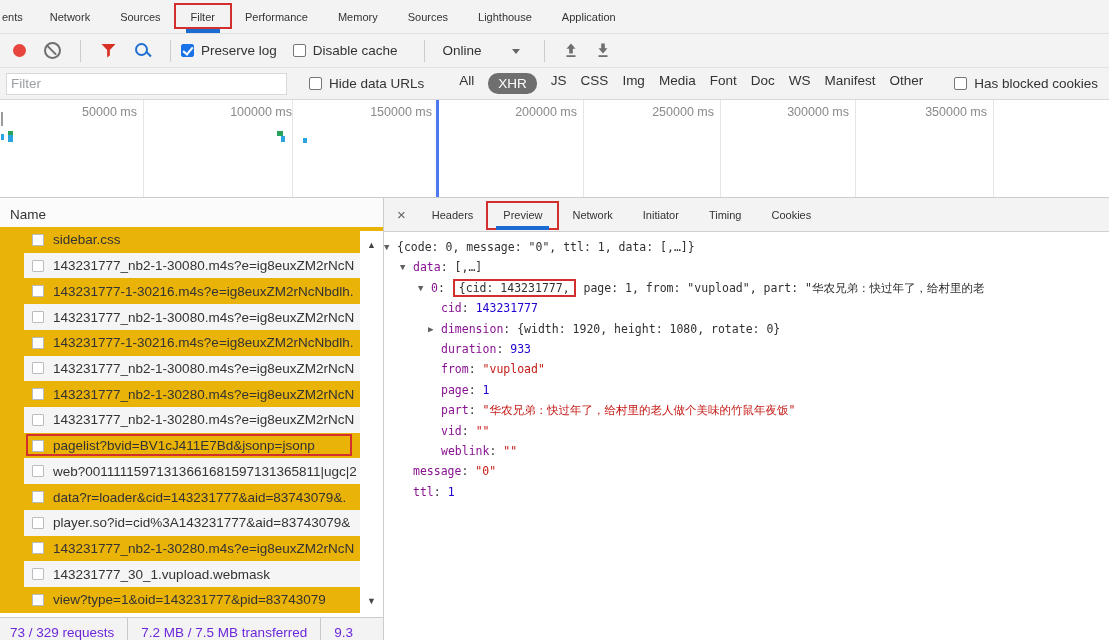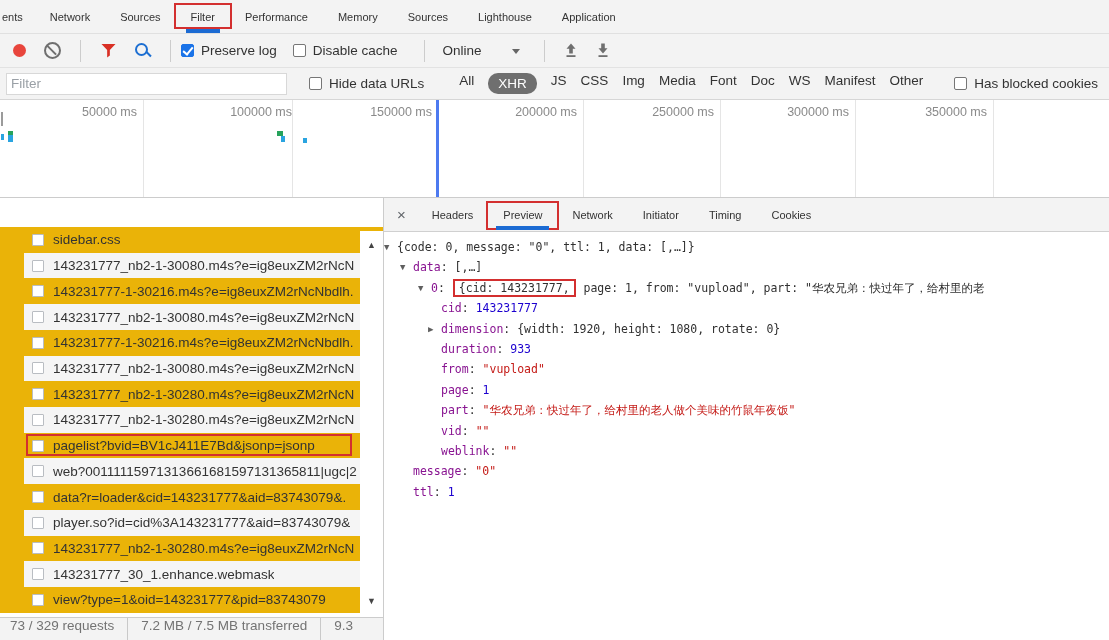--- a/index.html
+++ b/index.html
@@ -53,21 +53,21 @@
     box-sizing:border-box;display:flex;align-items:center;padding-left:10px;font-size:13.5px;}
   #rows{position:absolute;top:227px;left:0;width:383px;height:386px;overflow:hidden;background:#eab308;padding-left:24px;}
   .row{height:25.73px;display:flex;align-items:center;padding:0 26px 0 8px;position:relative;box-sizing:border-box;}
   .row.alt{background:#f5f5f5;}
   .ficon{width:12px;height:12px;border:1.5px solid #b9bdc2;background:#fff;margin-right:9px;flex:none;box-sizing:border-box;border-radius:1px;}
   .rname{font-size:13.5px;white-space:nowrap;overflow:hidden;}
   .row-anno{position:absolute;left:2px;top:1px;height:22px;width:326px;border:2px solid var(--anno);box-sizing:border-box;pointer-events:none;}
   #vscroll{position:absolute;top:231px;left:360px;width:23px;height:386px;background:#fff;}
   .sarrow{position:absolute;left:0;width:23px;text-align:center;font-size:9px;color:#444;}
   #statusbar{position:absolute;top:617px;left:0;width:383px;height:23px;background:#f3f3f3;border-top:1px solid #ccc;
-    display:flex;align-items:flex-start;font-size:13.5px;color:#737373;box-sizing:border-box;padding-left:10px;overflow:hidden;white-space:nowrap;}
+    display:flex;align-items:flex-end;font-size:13.5px;color:#6d28d9;box-sizing:border-box;padding-left:10px;overflow:hidden;white-space:nowrap;}
   .ssep{width:1px;align-self:stretch;background:#c9c9c9;margin:0 13px;flex:none;}
 
   
   #detail-tabs{position:absolute;top:198px;left:383px;right:0;height:34px;background:#f3f3f3;border-bottom:1px solid #d0d0d0;
     border-left:1px solid #ccc;display:flex;align-items:center;box-sizing:border-box;}
   #detail-tabs .tab.sel::after{bottom:1px;left:8px;right:8px;}
   #detail-tabs .anno-box{top:3px;bottom:1px;}
   .close-x{font-size:15px;color:#5f6368;padding:0 11px 0 13px;}
   #preview{position:absolute;top:232px;left:383px;right:0;bottom:0;background:#fff;border-left:1px solid #ccc;overflow:hidden;
     font-family:"DejaVu Sans Mono","Liberation Mono",monospace;font-size:11.5px;color:#303030;padding-top:5px;box-sizing:border-box;}
@@ -187,20 +187,23 @@
       <div class="eventline" style="left: 436px;"></div>
       <div class="mark" style="left: 1px; top: 12px; width: 2px; height: 14px; background: rgb(155, 155, 155);"></div>
       <div class="mark" style="left: 1px; top: 34px; width: 3px; height: 6px; background: rgb(42, 164, 224);"></div>
       <div class="mark" style="left: 8px; top: 31px; width: 5px; height: 4px; background: rgb(39, 163, 92);"></div>
       <div class="mark" style="left: 8px; top: 35px; width: 5px; height: 7px; background: rgb(42, 164, 224);"></div>
       <div class="mark" style="left: 277px; top: 31px; width: 6px; height: 5px; background: rgb(39, 163, 92);"></div>
       <div class="mark" style="left: 281px; top: 36px; width: 4px; height: 6px; background: rgb(42, 164, 224);"></div>
       <div class="mark" style="left: 303px; top: 38px; width: 4px; height: 5px; background: rgb(42, 164, 224);"></div>
     </div>
 
+  <div id="name-header">
+    <span>Name</span>
+  </div>
   <div id="rows">
       <div class="row">
         <span class="ficon"></span>
         <span class="rname">sidebar.css</span>
       </div>
       <div class="row alt">
         <span class="ficon"></span>
         <span class="rname">143231777_nb2-1-30080.m4s?e=ig8euxZM2rNcN</span>
       </div>
       <div class="row">
@@ -243,21 +246,21 @@
       <div class="row alt">
         <span class="ficon"></span>
         <span class="rname">player.so?id=cid%3A143231777&amp;aid=83743079&amp;</span>
       </div>
       <div class="row">
         <span class="ficon"></span>
         <span class="rname">143231777_nb2-1-30280.m4s?e=ig8euxZM2rNcN</span>
       </div>
       <div class="row alt">
         <span class="ficon"></span>
-        <span class="rname">143231777_30_1.enhance.webmask</span>
+        <span class="rname">143231777_30_1.vupload.webmask</span>
       </div>
       <div class="row">
         <span class="ficon"></span>
         <span class="rname">view?type=1&amp;oid=143231777&amp;pid=83743079</span>
       </div>
     </div>
   <div id="vscroll">
     <span class="sarrow" style="top:9px;">▲</span>
     <span class="sarrow" style="bottom:11px;">▼</span>
   </div>

